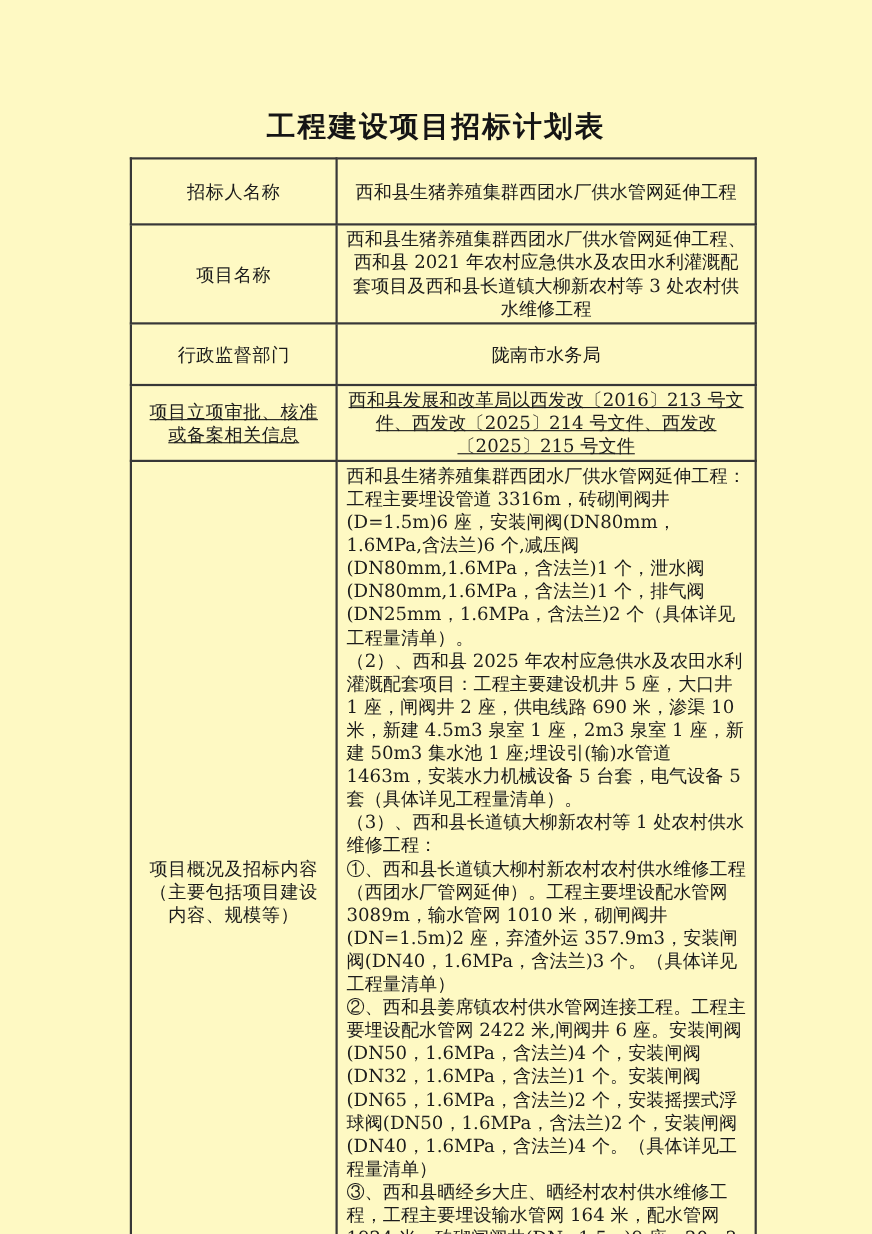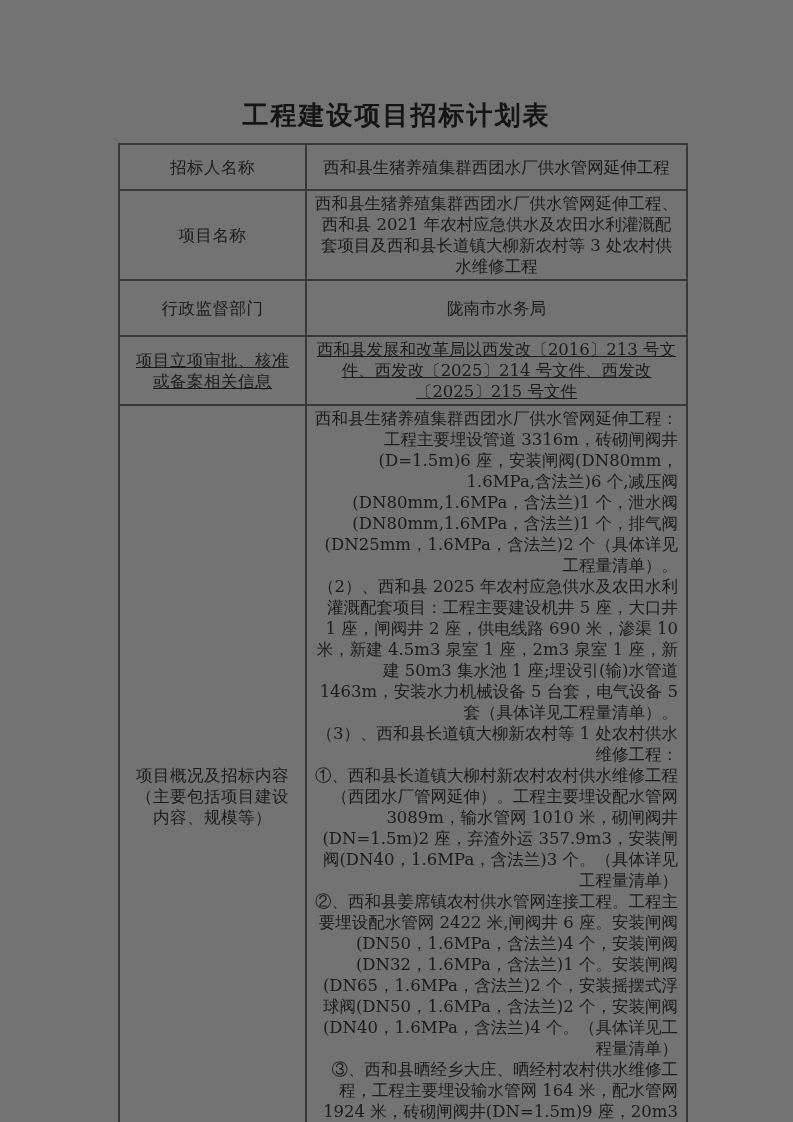--- a/index.html
+++ b/index.html
@@ -4,21 +4,21 @@
 <style>
   html, body {
     margin: 0;
     padding: 0;
     background: #ffffff;
   }
   .page {
     position: relative;
     width: 793px;
     height: 1122px;
-    background: #737373;
+    background: #fef9c3;
     overflow: hidden;
     font-family: "DejaVu Serif", "Liberation Serif", serif;
     color: #1c1c1c;
   }
   .doc-title {
     position: absolute;
     top: 98px;
     left: 0;
     width: 100%;
     margin: 0;
@@ -46,29 +46,29 @@
   }
   .col-label { width: 187px; }
   .col-value { width: 381px; }
   .label-cell {
     text-align: center;
     letter-spacing: 0.5px;
   }
   .value-cell {
     text-align: center;
   }
-  tr.r1 { height: 46px; border-radius: 11px; }
+  tr.r1 { height: 60px; border-radius: 11px; }
   tr.r2 { height: 88px; }
   tr.r3 { height: 56px; }
   tr.r4 { height: 59px; text-decoration: underline; }
   tr.r5 { height: 653px; }
   .overview-cell { padding: 3px 6px; }
   .overview-cell .para {
     margin: 0;
-    text-align: right;
+    text-align: left;
   }
 </style>
 </head>
 <body>
 
 <div class="page">
 
   <h1 class="doc-title">工程建设项目招标计划表</h1>
 
   <table class="bid-table">

